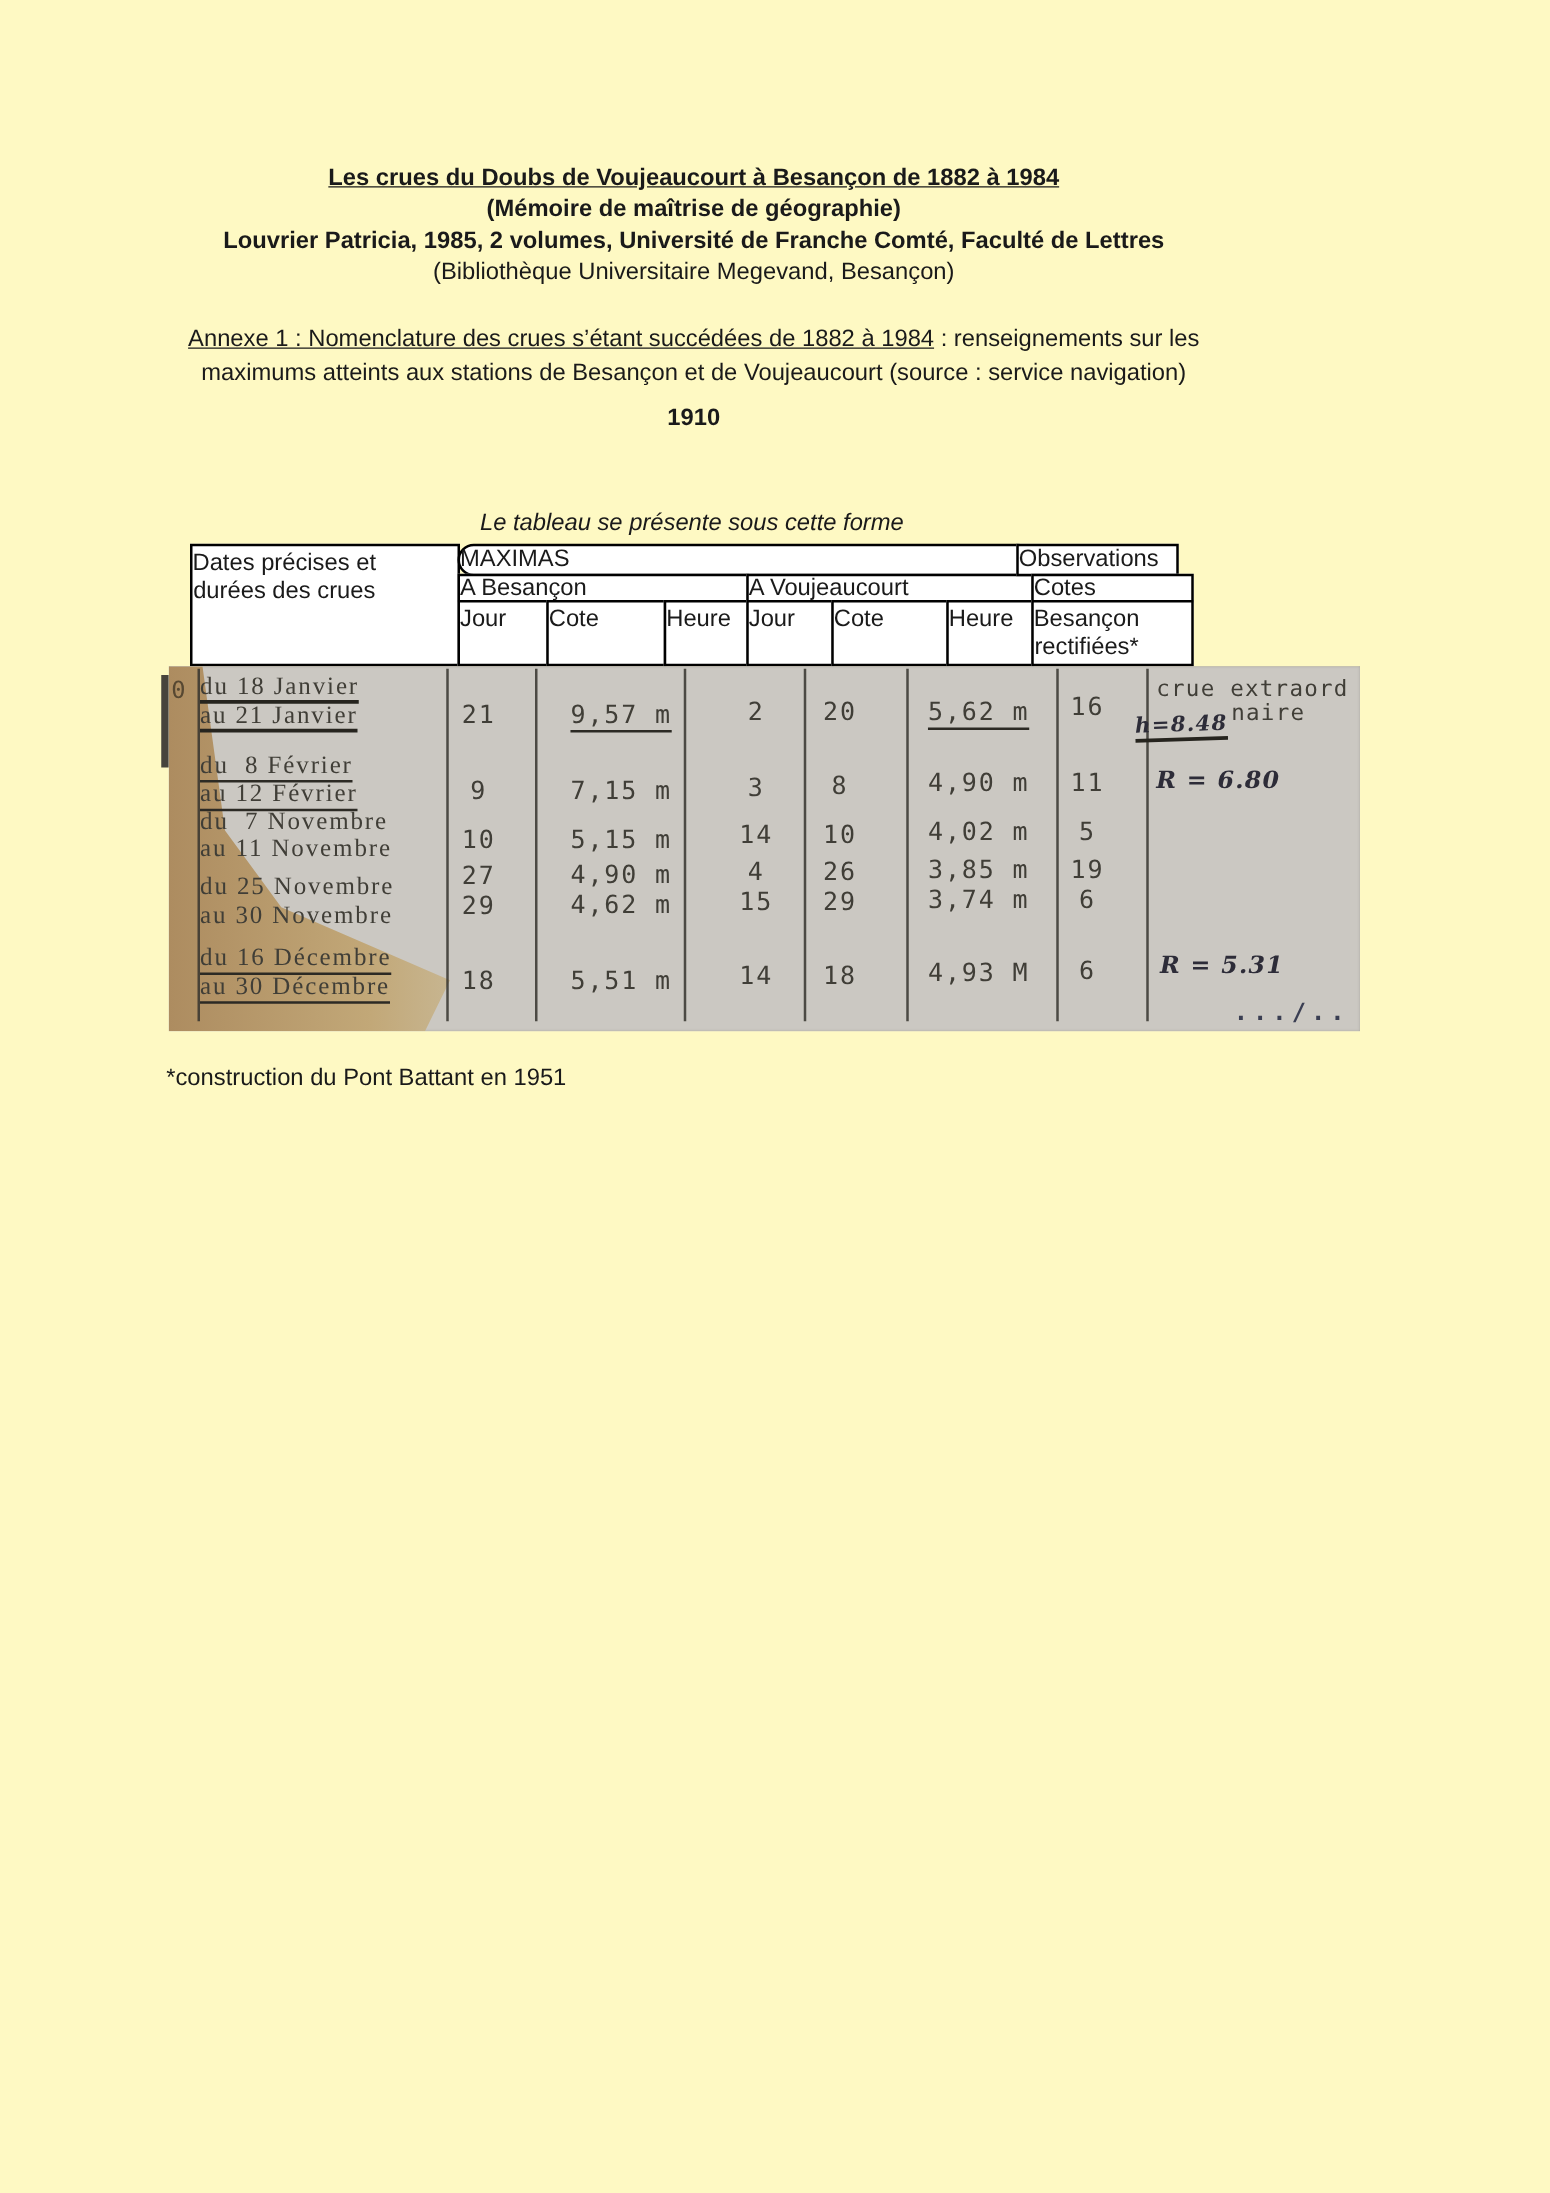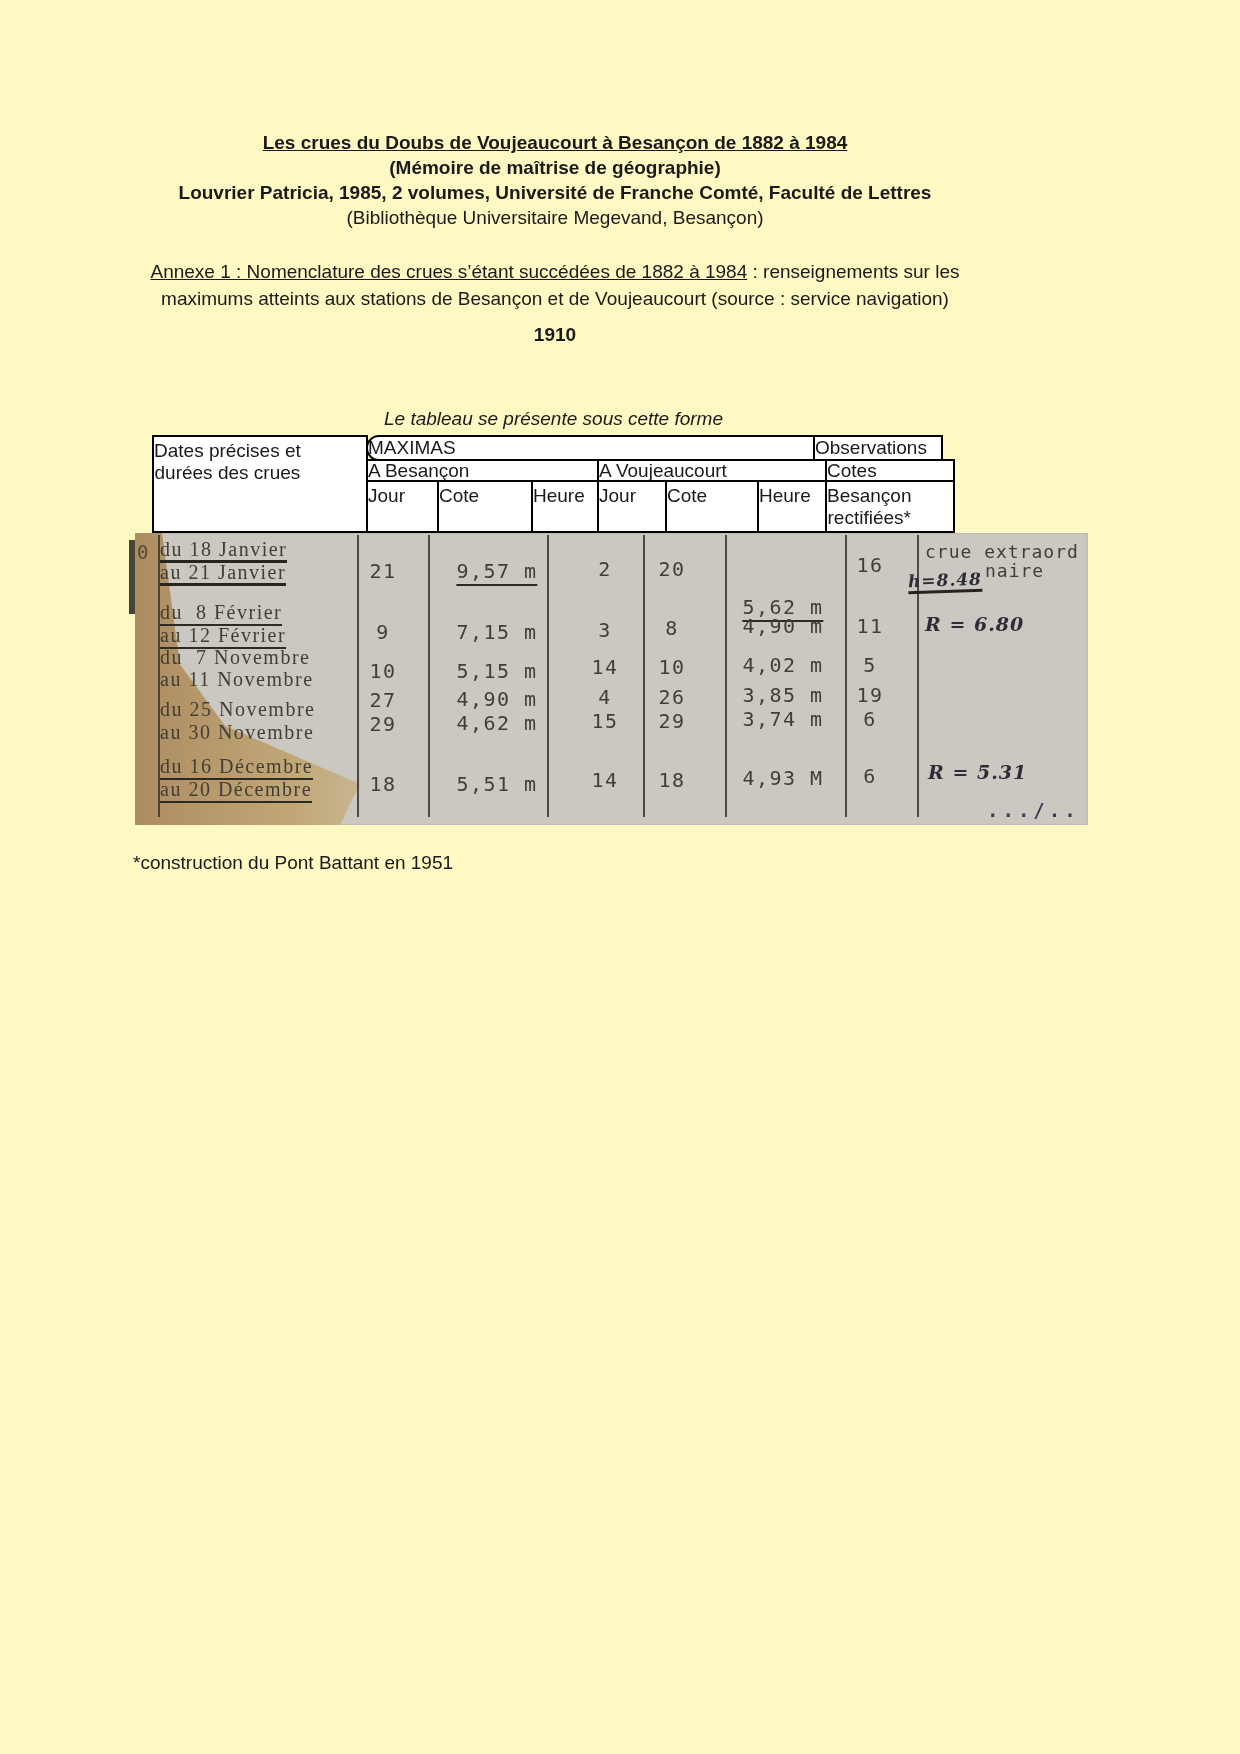--- a/index.html
+++ b/index.html
@@ -126,21 +126,21 @@
     <div class="scan-vline" style="left:710px;"></div>
     <div class="scan-vline" style="left:782px;"></div>
 
     <div class="sc-row" style="top:5px;height:62px;">
       <span class="sc-text sc-dates" style="top:0;"><span class="ul-thick">du 18 Janvier</span></span>
       <span class="sc-text sc-dates" style="top:23px;"><span class="ul-thick">au 21 Janvier</span></span>
       <span class="sc-text sc-j1" style="top:22px;">21</span>
       <span class="sc-text sc-c1" style="top:22px;"><span class="ul-med">9,57 m</span></span>
       <span class="sc-text sc-h1" style="top:20px;">2</span>
       <span class="sc-text sc-j2" style="top:20px;">20</span>
-      <span class="sc-text sc-c2" style="top:20px;margin-top:38px;"><span class="ul-med">5,62 m</span></span>
+      <span class="sc-text sc-c2" style="top:20px;"><span class="ul-med">5,62 m</span></span>
       <span class="sc-text sc-h2" style="top:16px;">16</span>
       <span class="sc-text sc-obs" style="top:3px;">crue extraord</span>
       <span class="sc-text sc-obs" style="top:22px;left:850px;">naire</span>
       <span class="hand" style="left:773px;top:32px;font-size:17px;transform:rotate(-2deg);"><span class="ul-thick">h=8.48</span></span>
     </div>
 
     <div class="sc-row" style="top:68px;height:48px;">
       <span class="sc-text sc-dates" style="top:0;"><span class="ul-med">du  8 Février</span></span>
       <span class="sc-text sc-dates" style="top:23px;"><span class="ul-med">au 12 Février</span></span>
       <span class="sc-text sc-j1" style="top:20px;">9</span>
@@ -175,21 +175,21 @@
       <span class="sc-text sc-j1" style="top:25px;">29</span>
       <span class="sc-text sc-c1" style="top:24px;">4,62 m</span>
       <span class="sc-text sc-h1" style="top:22px;">15</span>
       <span class="sc-text sc-j2" style="top:22px;">29</span>
       <span class="sc-text sc-c2" style="top:20px;">3,74 m</span>
       <span class="sc-text sc-h2" style="top:20px;">6</span>
     </div>
 
     <div class="sc-row" style="top:222px;height:50px;">
       <span class="sc-text sc-dates" style="top:0;"><span class="ul-med">du 16 Décembre</span></span>
-      <span class="sc-text sc-dates" style="top:23px;"><span class="ul-med">au 20 Décembre</span></span>
+      <span class="sc-text sc-dates" style="top:23px;"><span class="ul-med">au 30 Décembre</span></span>
       <span class="sc-text sc-j1" style="top:18px;">18</span>
       <span class="sc-text sc-c1" style="top:18px;">5,51 m</span>
       <span class="sc-text sc-h1" style="top:14px;">14</span>
       <span class="sc-text sc-j2" style="top:14px;">18</span>
       <span class="sc-text sc-c2" style="top:12px;">4,93 M</span>
       <span class="sc-text sc-h2" style="top:10px;">6</span>
       <span class="hand" style="left:793px;top:6px;">R = 5.31</span>
     </div>
 
     <span class="sc-cont" style="left:852px;top:266px;">.../..</span>

